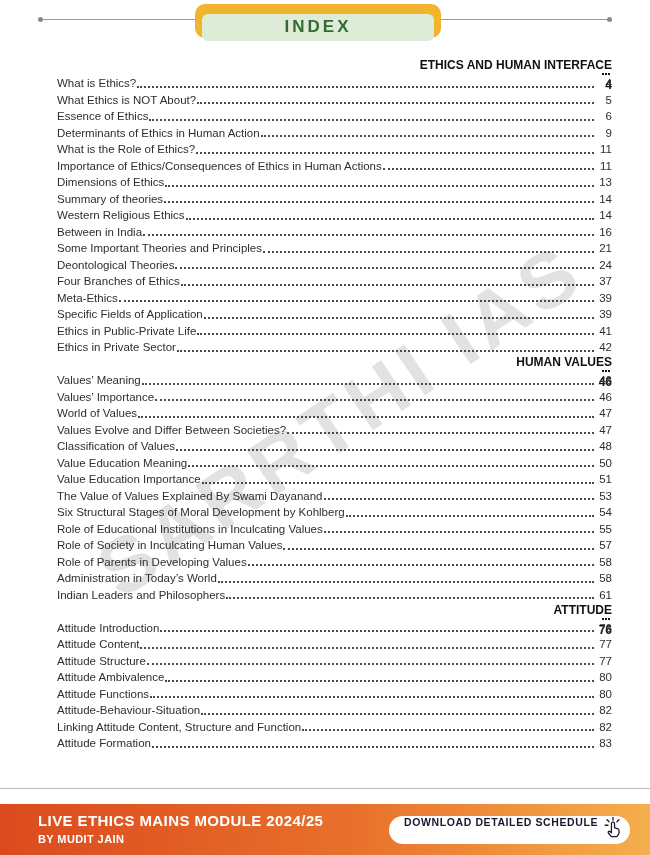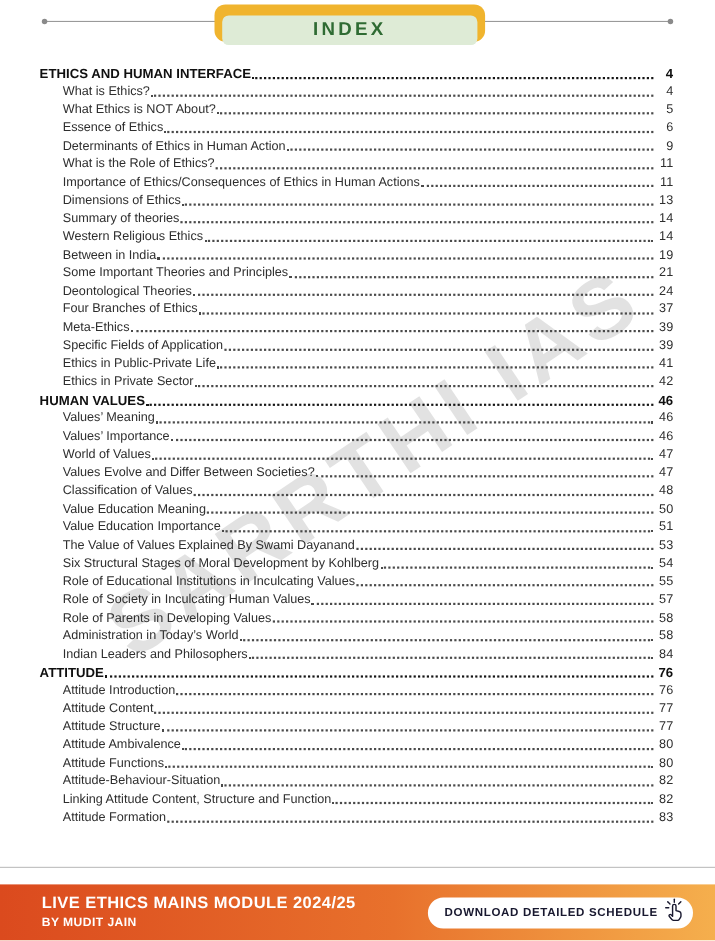--- a/index.html
+++ b/index.html
@@ -59,21 +59,21 @@
     height: 16.5px; line-height: 15px;
     font-size: 11.5px;
   }
   .toc-row .t  { white-space: nowrap; }
   .toc-row .leader {
     flex: 1; min-width: 8px;
     border-bottom: 2px dotted #4a4a4a;
     margin: 0 2px 3.5px 1px;
   }
   .toc-row .pg { min-width: 16px; text-align: right; white-space: nowrap; }
-  .toc-row.section { font-weight: bold; font-size: 12px; color: #101010; }
+  .toc-row.section { font-weight: bold; font-size: 12px; color: #101010; flex-direction: column; }
   .toc-row.section .leader { border-bottom: 2.5px dotted #161616; margin-bottom: 3px; }
   .toc-row.item { padding-left: 21px; }
 
   
   .footer-sep {
     position: absolute; left: 0; right: 0; bottom: 66px;
     border-top: 1px solid #bdbdbd;
   }
   .footer {
     position: absolute; left: 0; right: 0; bottom: 0; height: 51px;
@@ -81,21 +81,21 @@
     display: flex; align-items: center; justify-content: space-between;
     padding: 0 20px 0 38px;
     z-index: 2;
   }
   .footer-text { color: #ffffff; font-weight: bold; letter-spacing: 0.4px; }
   .footer-text .l1 { font-size: 15px; line-height: 18px; }
   .footer-text .l2 { font-size: 11px; line-height: 18px; }
   .download-btn {
     background: #ffffff; border: none; border-radius: 15px;
     height: 28px; padding: 0 10px 0 15px;
-    display: flex; align-items: center;
+    display: flex; 
     font-family: "Liberation Sans", sans-serif;
     font-size: 10.5px; font-weight: bold; letter-spacing: 0.6px;
     color: #18182F; cursor: pointer; white-space: nowrap;
   }
   .click-icon { margin-left: 4px; margin-right: -4px; flex: 0 0 auto; }
 </style>
 </head>
 <body>
 
 <div class="header">
@@ -158,21 +158,21 @@
       <span class="pg">14</span>
     </div>
     <div class="toc-row item">
       <span class="t">Western Religious Ethics</span>
       <span class="leader"></span>
       <span class="pg">14</span>
     </div>
     <div class="toc-row item">
       <span class="t">Between in India</span>
       <span class="leader"></span>
-      <span class="pg">19</span>
+      <span class="pg">16</span>
     </div>
     <div class="toc-row item">
       <span class="t">Some Important Theories and Principles</span>
       <span class="leader"></span>
       <span class="pg">21</span>
     </div>
     <div class="toc-row item">
       <span class="t">Deontological Theories</span>
       <span class="leader"></span>
       <span class="pg">24</span>
@@ -268,21 +268,21 @@
       <span class="pg">58</span>
     </div>
     <div class="toc-row item">
       <span class="t">Administration in Today’s World</span>
       <span class="leader"></span>
       <span class="pg">58</span>
     </div>
     <div class="toc-row item">
       <span class="t">Indian Leaders and Philosophers</span>
       <span class="leader"></span>
-      <span class="pg">84</span>
+      <span class="pg">61</span>
     </div>
     <div class="toc-row section">
       <span class="t">ATTITUDE</span>
       <span class="leader"></span>
       <span class="pg">76</span>
     </div>
     <div class="toc-row item">
       <span class="t">Attitude Introduction</span>
       <span class="leader"></span>
       <span class="pg">76</span>

